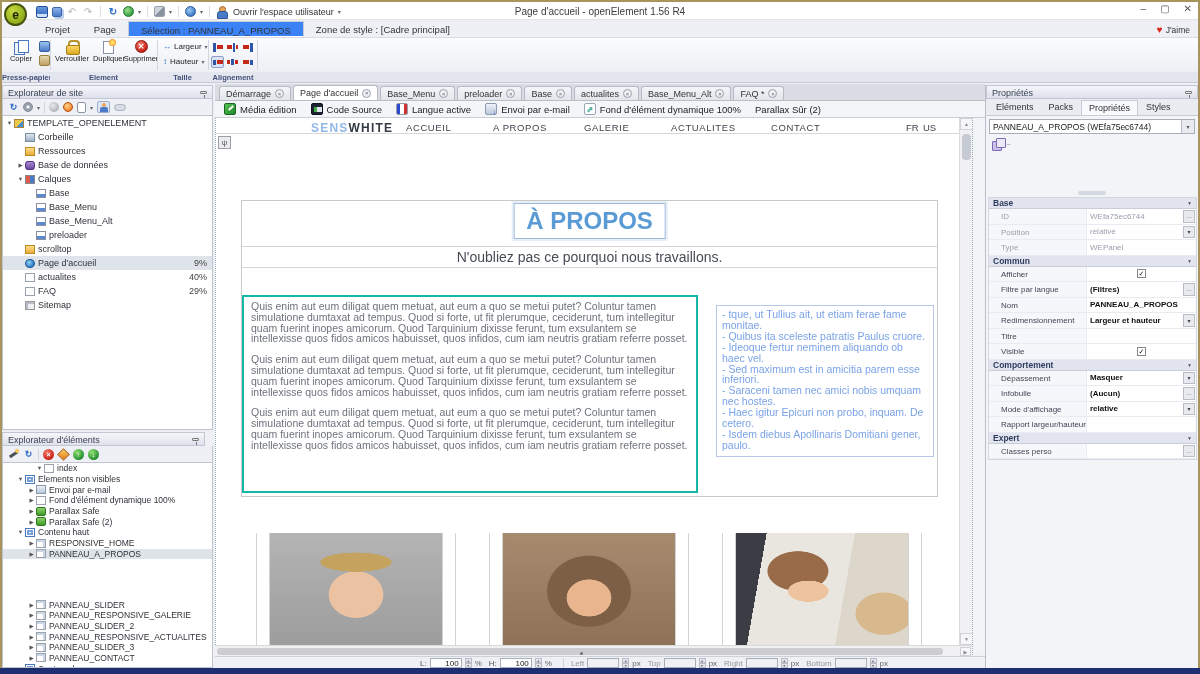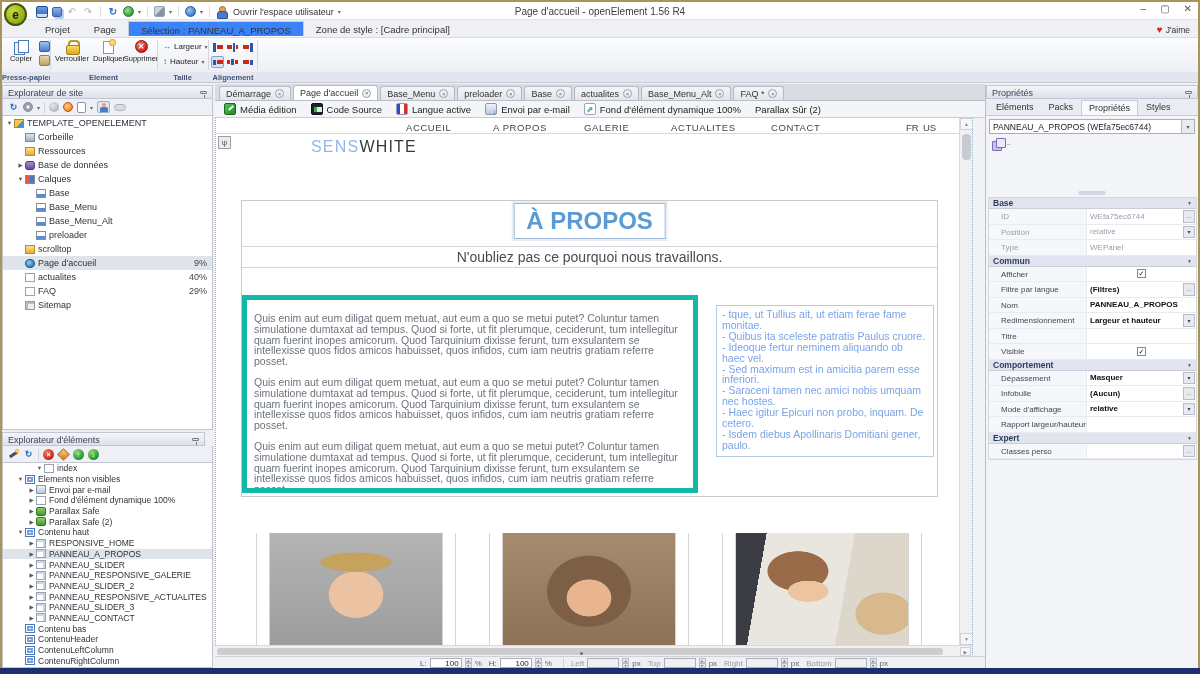--- a/index.html
+++ b/index.html
@@ -133,31 +133,31 @@
 .ebi-code::after { content:""; position:absolute; left:2px; top:3px; width:8px; height:5px; background:linear-gradient(90deg,#3fae4a 40%,#dfe4ea 40%); }
 .ebi-lang { background:linear-gradient(90deg,#2a4ad0 33%, #fff 33% 66%, #d03030 66%); border:1px solid #99a; }
 .ebi-email { background:linear-gradient(#eef2f8,#bcc9da); border:1px solid #8a9ab0; }
 .ebi-email::after { content:"↓"; position:absolute; right:0px; bottom:-1px; color:#2a5ac8; font-size:7px; font-weight:bold; }
 .ebi-fond { background:#fff; border:1px solid #9aa6b4; color:#2a9a8a; font-size:8px; line-height:11px; text-align:center; font-weight:bold; }
 
 
 #canvas { position:absolute; top:118px; left:215px; width:757px; height:527px; background:#fff; overflow:hidden; border-left:1px dotted #9ab0bc; }
 #canvas-margin { position:absolute; top:118px; left:972px; width:13px; height:537px; background:#f2f3f6; border-left:1px dotted #9ab0bc; }
 #site-header { position:absolute; top:0; left:0; width:745px; height:16px; background:#fff; border-bottom:1px solid #d8d8d8; }
-#site-logo { position:absolute; left:95px; top:20px; font-size:16px; font-weight:normal; letter-spacing:1.2px; }
+#site-logo { position:absolute; left:95px; top:3px; font-size:12px; font-weight:bold; letter-spacing:1.2px; }
 #logo-a { color:#92b8e8; } #logo-b { color:#333a44; }
 .menu-item { position:absolute; top:4px; font-size:9.5px; color:#3f454d; letter-spacing:0.6px; }
 .lang-item { position:absolute; top:4px; font-size:9.5px; color:#3f454d; }
 #anchor-btn { position:absolute; left:2px; top:18px; width:13px; height:13px; background:#ececec; border:1px solid #9aa0a8; font-size:8px; color:#555; display:flex; align-items:center; justify-content:center; }
 #about-panel { position:absolute; left:25px; top:82px; width:697px; height:297px; border:1px solid #c9c9c9; }
 #heading-box { position:absolute; left:50%; top:2px; transform:translateX(-50%); padding:3px 12px; border:1px solid #9fb9d9; box-shadow:0 0 0 2px #e6eef8; background:#fff; }
 #page-heading { font-size:24px; font-weight:bold; color:#5b9bd5; white-space:nowrap; }
 #sub-row { position:absolute; left:0; right:0; top:45px; height:22px; border-top:1px solid #d5d5d5; border-bottom:1px solid #d5d5d5; display:flex; align-items:center; justify-content:center; }
 #page-subtitle { font-size:14px; color:#474c54; }
-#col-left { position:absolute; left:0; top:94px; width:456px; height:198px; border:5px solid #14b8a6; padding:13px 7px; overflow:hidden; }
+#col-left { position:absolute; left:0; top:94px; width:456px; height:198px; border:2px solid #14b8a6; padding:4px 7px; overflow:hidden; }
 #col-left p { font-size:10.5px; line-height:10.8px; color:#6d727b; margin-bottom:10px; }
 #col-right { position:absolute; left:474px; top:104px; width:218px; height:152px; border:1px solid #b8c8e8; padding:3px 5px; overflow:hidden; }
 .link-line { font-size:10.5px; line-height:10.9px; color:#7aa3e6; }
 .photo-cell { position:absolute; top:415px; height:112px; display:flex; }
 .gutter { width:14px; height:100%; background:#fff; border-left:1px solid #d4d4d4; border-right:1px solid #d4d4d4; flex:none; }
 .photo { width:172px; height:100%; flex:none; }
 #photo-man { background:
   radial-gradient(ellipse 34% 14% at 50% 26%, #c5a25e 60%, transparent 62%),
   radial-gradient(ellipse 26% 34% at 50% 55%, #ecc3a2 60%, transparent 62%),
   linear-gradient(#b4b4b4,#9d9d9d); }
@@ -479,21 +479,21 @@
       <div class="tree-row" style="padding-left: 24px;">
         <span class="exp">▶</span>
         <span class="ic ic-panel"></span>
         <span class="lbl">RESPONSIVE_HOME</span>
       </div>
       <div class="tree-row sel" style="padding-left: 24px;">
         <span class="exp">▶</span>
         <span class="ic ic-panel"></span>
         <span class="lbl">PANNEAU_A_PROPOS</span>
       </div>
-      <div class="tree-row" style="padding-left: 24px;">
+      <div class="tree-row" style="padding-left: 24px; margin-top: 40px;">
         <span class="exp">▶</span>
         <span class="ic ic-panel"></span>
         <span class="lbl">PANNEAU_SLIDER</span>
       </div>
       <div class="tree-row" style="padding-left: 24px;">
         <span class="exp">▶</span>
         <span class="ic ic-panel"></span>
         <span class="lbl">PANNEAU_RESPONSIVE_GALERIE</span>
       </div>
       <div class="tree-row" style="padding-left: 24px;">

